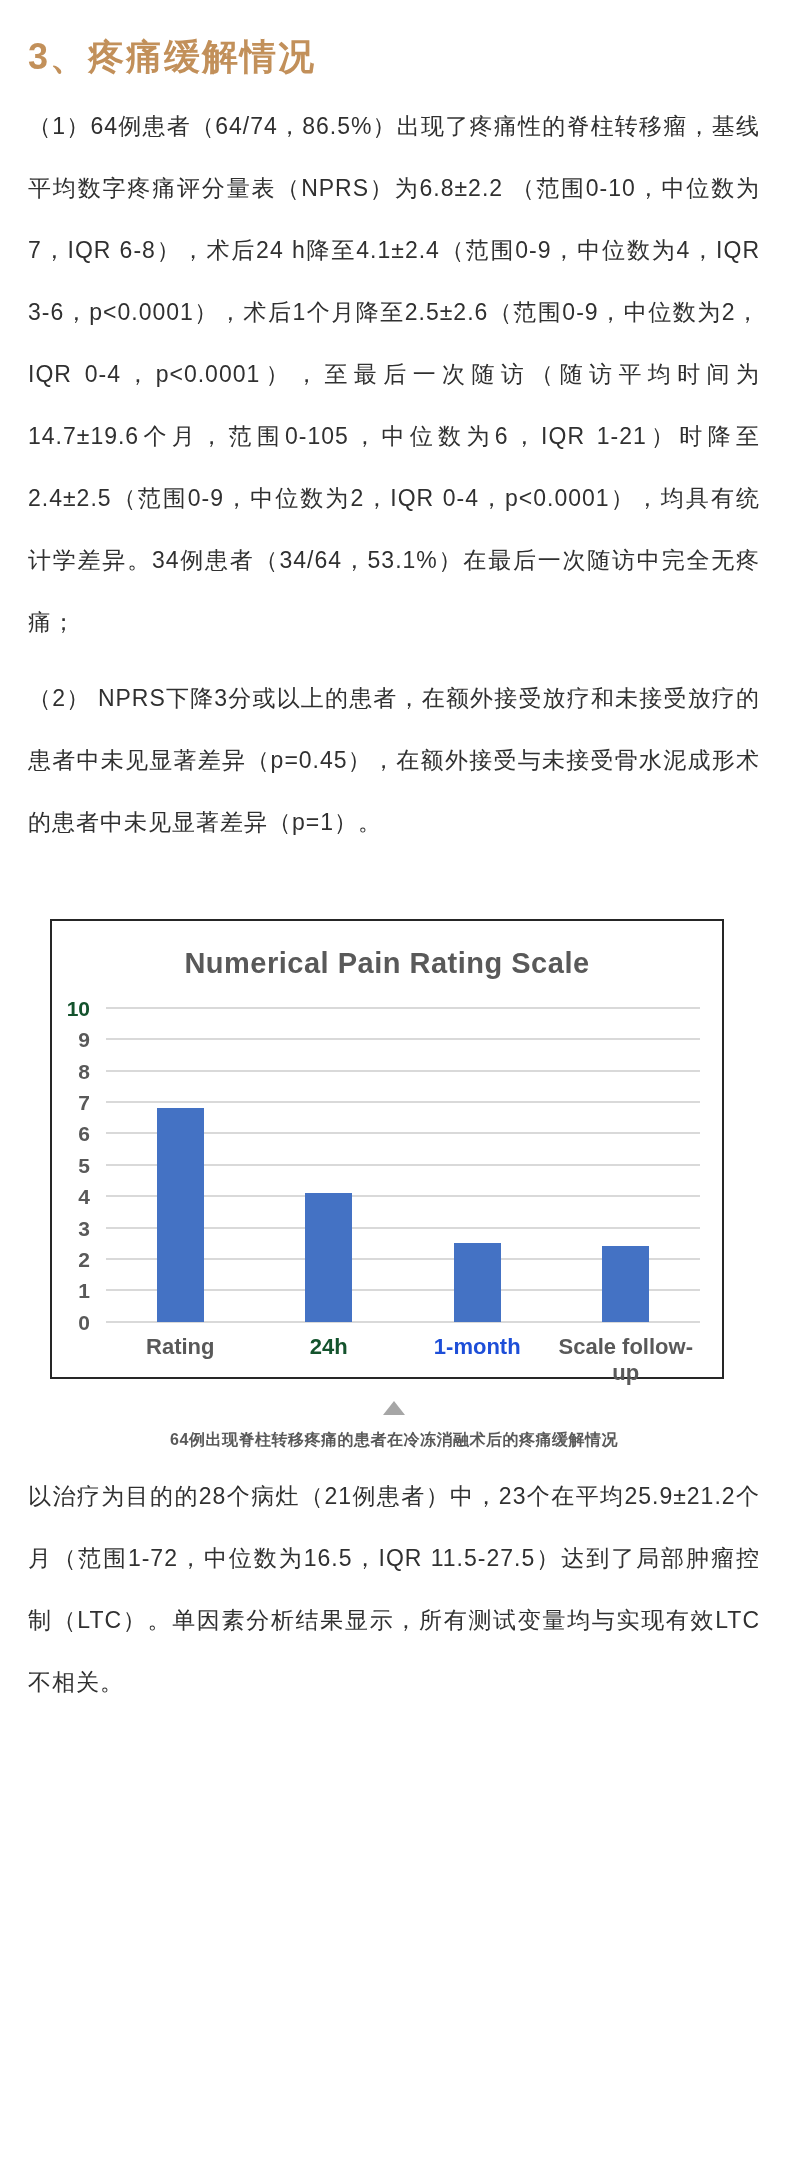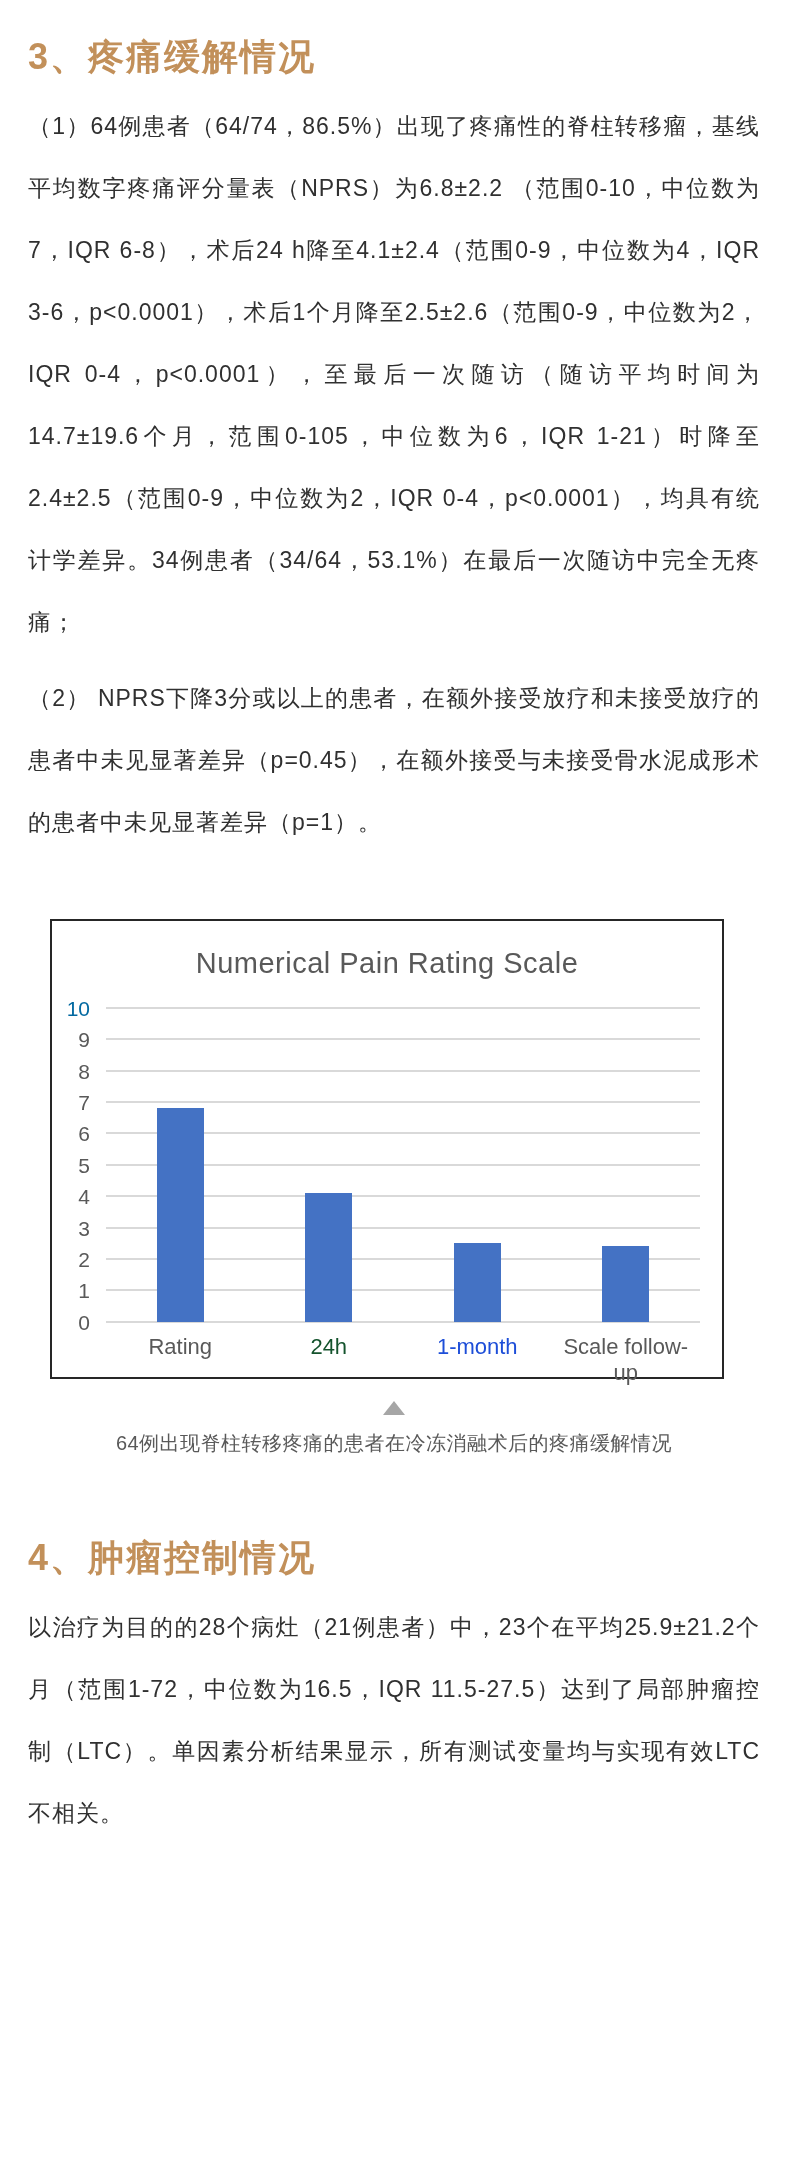--- a/index.html
+++ b/index.html
@@ -41,53 +41,53 @@
     position:absolute;top:413px;left:54px;right:22px;display:flex;
   }
   .xlabel{flex:1;text-align:center;font-size:22px;color:#595959;}
   
   .figure-marker{
     width:0;height:0;margin:22px auto 0 auto;
     border-left:11px solid transparent;border-right:11px solid transparent;
     border-bottom:14px solid #A6A6A6;
   }
   .figure-caption{
-    margin-top:14px;text-align:center;font-size:20px;color:#595959;
+    margin-top:14px;text-align:center;font-size:16px;color:#595959;
     line-height:1.4;letter-spacing:0.5px;
   }
   .section4-heading{margin-top:78px;}
 </style>
 </head>
 <body>
 
 <main class="content">
 
   <h2 class="section-heading">3、疼痛缓解情况</h2>
 
   <p class="body-para">（1）64例患者（64/74，86.5%）出现了疼痛性的脊柱转移瘤，基线平均数字疼痛评分量表（NPRS）为6.8±2.2 （范围0-10，中位数为7，IQR 6-8），术后24 h降至4.1±2.4（范围0-9，中位数为4，IQR 3-6，p&lt;0.0001），术后1个月降至2.5±2.6（范围0-9，中位数为2，IQR  0-4，p&lt;0.0001），至最后一次随访（随访平均时间为14.7±19.6个月，范围0-105，中位数为6，IQR 1-21）时降至2.4±2.5（范围0-9，中位数为2，IQR 0-4，p&lt;0.0001），均具有统计学差异。34例患者（34/64，53.1%）在最后一次随访中完全无疼痛；</p>
 
   <p class="body-para">（2） NPRS下降3分或以上的患者，在额外接受放疗和未接受放疗的患者中未见显著差异（p=0.45），在额外接受与未接受骨水泥成形术的患者中未见显著差异（p=1）。</p>
 
-  <figure class="figure-block" style="margin:66px 0 0 0;">
+  <figure class="figure-block" style="margin:66px 0 0 0;font-weight:bold;">
 
     <div class="chart-frame">
       <div class="chart-title" style="color: rgb(89, 89, 89);">Numerical Pain Rating Scale</div>
 
       <div class="chart-y-axis">
           <div class="ytick" style="bottom: 0%; color: rgb(89, 89, 89);">0</div>
           <div class="ytick" style="bottom: 10%; color: rgb(89, 89, 89);">1</div>
           <div class="ytick" style="bottom: 20%; color: rgb(89, 89, 89);">2</div>
           <div class="ytick" style="bottom: 30%; color: rgb(89, 89, 89);">3</div>
           <div class="ytick" style="bottom: 40%; color: rgb(89, 89, 89);">4</div>
           <div class="ytick" style="bottom: 50%; color: rgb(89, 89, 89);">5</div>
           <div class="ytick" style="bottom: 60%; color: rgb(89, 89, 89);">6</div>
           <div class="ytick" style="bottom: 70%; color: rgb(89, 89, 89);">7</div>
           <div class="ytick" style="bottom: 80%; color: rgb(89, 89, 89);">8</div>
           <div class="ytick" style="bottom: 90%; color: rgb(89, 89, 89);">9</div>
-          <div class="ytick" style="bottom: 100%; color: #0369a1;">10</div>
+          <div class="ytick" style="bottom: 100%; color: #14532d;">10</div>
         </div>
       <div class="chart-plot">
           <div class="gridline" style="bottom: calc(0% - 1px); background: rgb(217, 217, 217);"></div>
           <div class="gridline" style="bottom: calc(10% - 1px); background: rgb(217, 217, 217);"></div>
           <div class="gridline" style="bottom: calc(20% - 1px); background: rgb(217, 217, 217);"></div>
           <div class="gridline" style="bottom: calc(30% - 1px); background: rgb(217, 217, 217);"></div>
           <div class="gridline" style="bottom: calc(40% - 1px); background: rgb(217, 217, 217);"></div>
           <div class="gridline" style="bottom: calc(50% - 1px); background: rgb(217, 217, 217);"></div>
           <div class="gridline" style="bottom: calc(60% - 1px); background: rgb(217, 217, 217);"></div>
           <div class="gridline" style="bottom: calc(70% - 1px); background: rgb(217, 217, 217);"></div>
@@ -105,17 +105,16 @@
           <div class="xlabel" style="color: #1d4ed8;">1-month</div>
           <div class="xlabel" style="color: rgb(89, 89, 89);">Scale follow-up</div>
         </div>
     </div>
 
     <div class="figure-marker"></div>
 
     <figcaption class="figure-caption">64例出现脊柱转移疼痛的患者在冷冻消融术后的疼痛缓解情况</figcaption>
   </figure>
 
-  <h2 class="section-heading section4-heading">4、肿瘤控制情况</h2>
 
   <p class="body-para">以治疗为目的的28个病灶（21例患者）中，23个在平均25.9±21.2个月（范围1-72，中位数为16.5，IQR  11.5-27.5）达到了局部肿瘤控制（LTC）。单因素分析结果显示，所有测试变量均与实现有效LTC不相关。</p>
 
 </main>
 
 </body></html>

